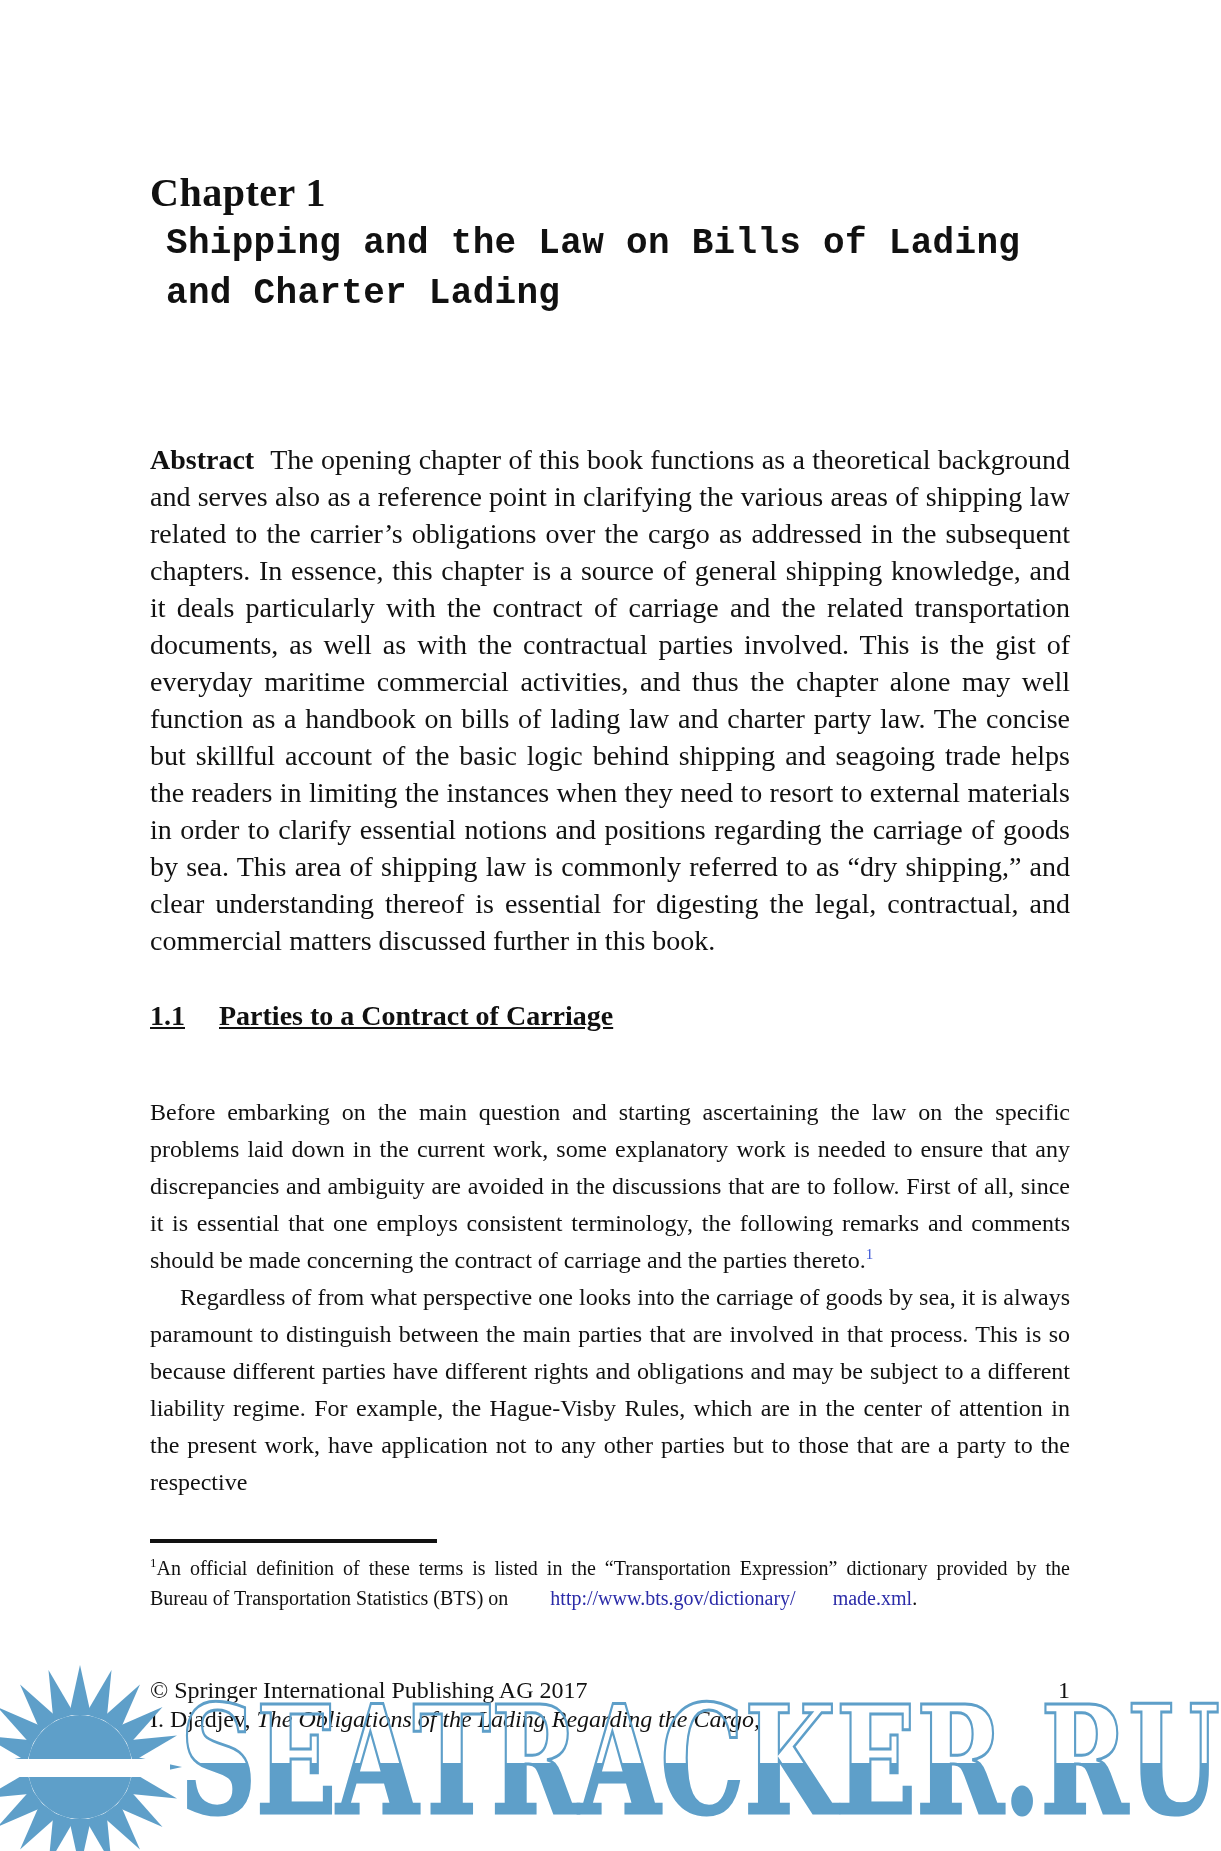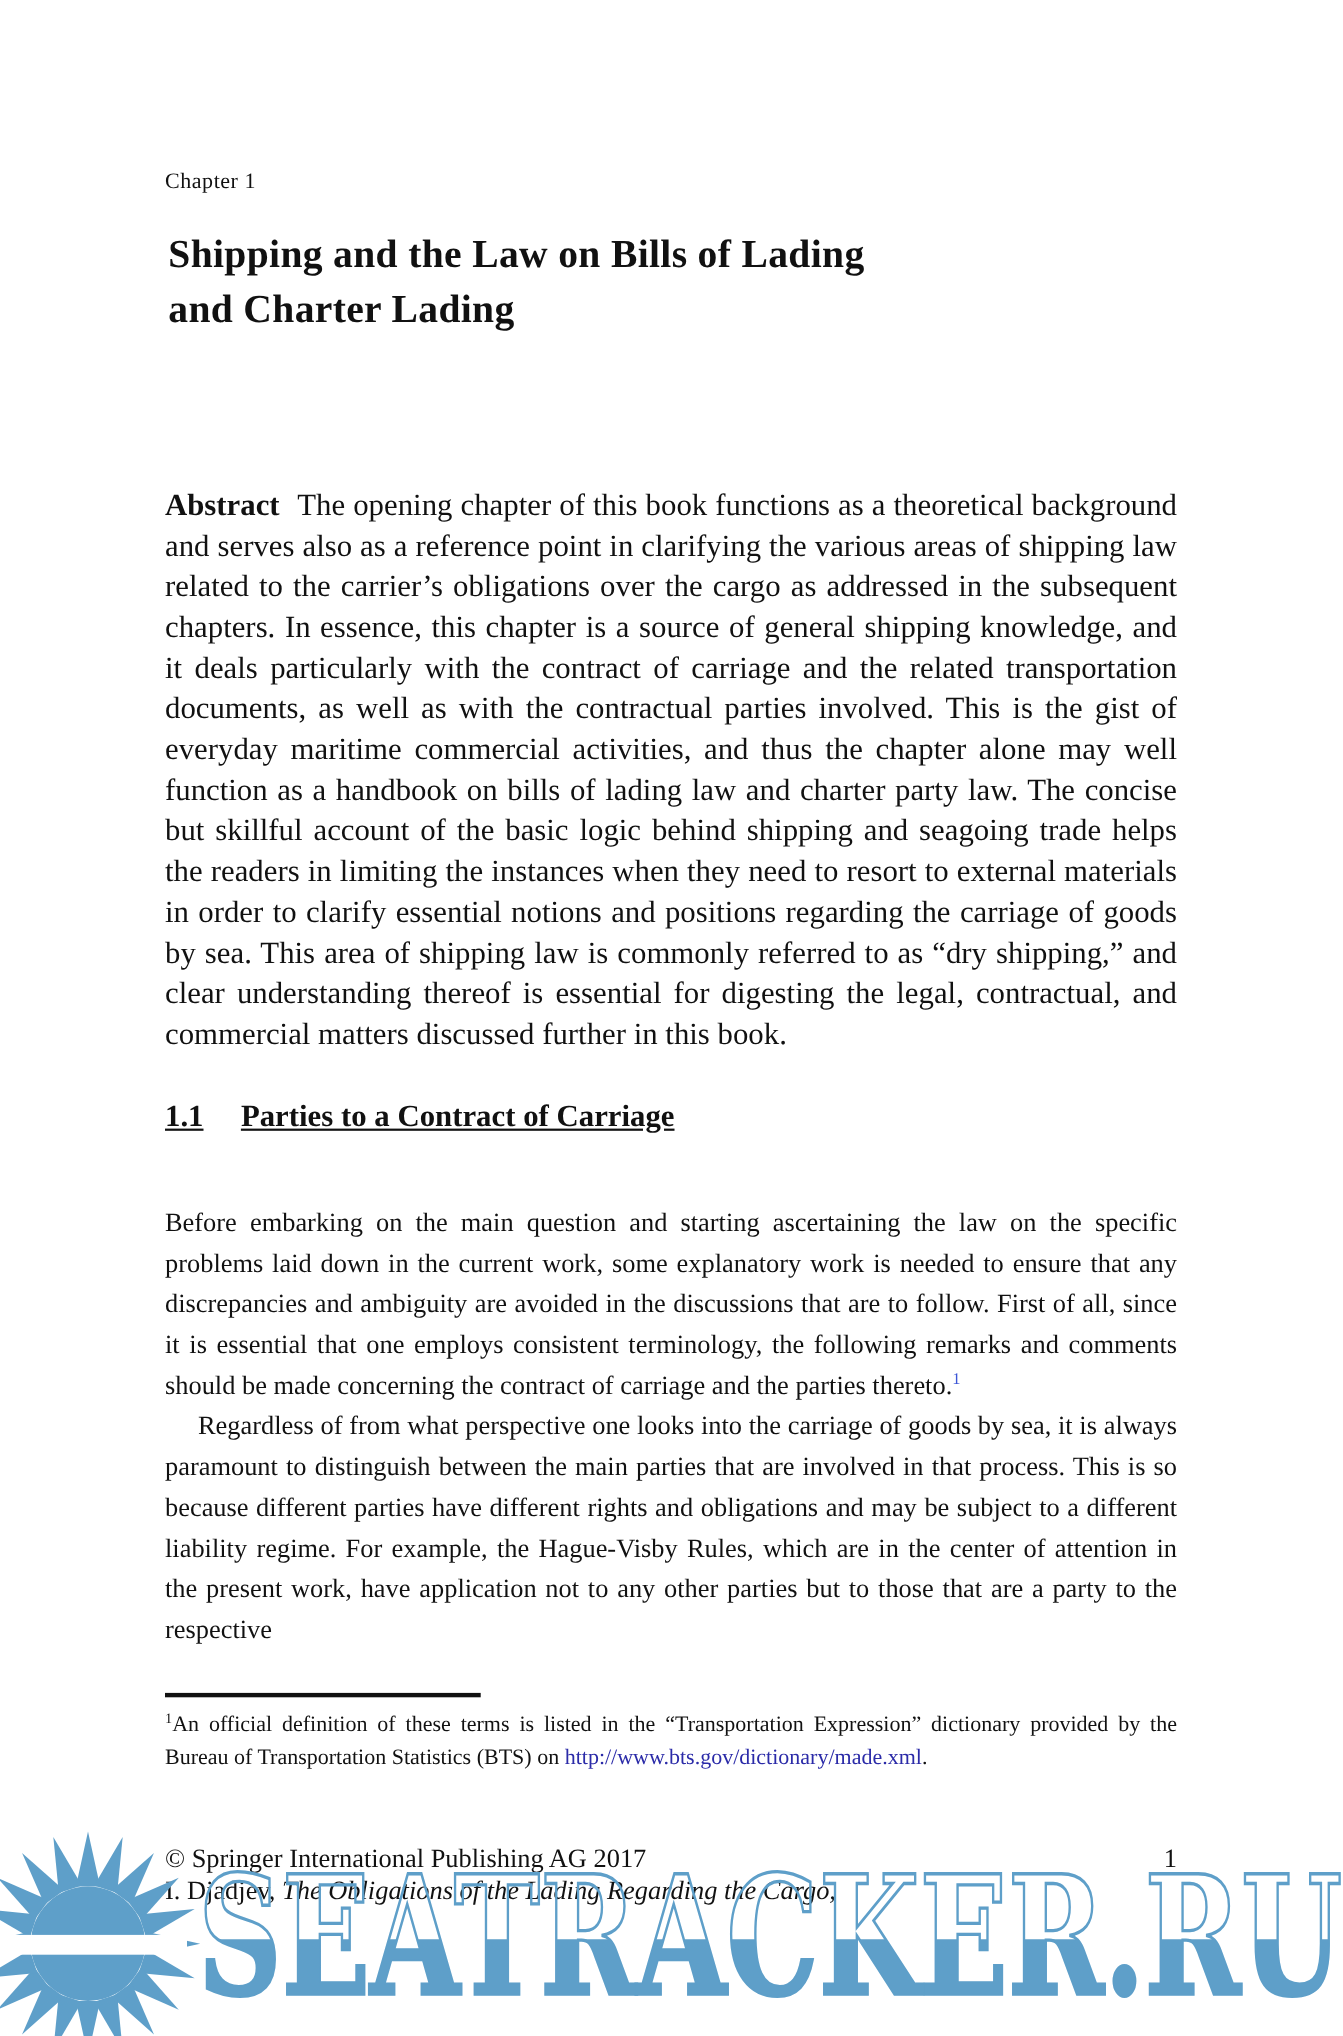--- a/index.html
+++ b/index.html
@@ -9,32 +9,33 @@
     height: 1851px;
     background: #ffffff;
     overflow: hidden;
     font-family: "Liberation Serif", serif;
     color: #111111;
   }
   .abs { position: absolute; }
   .col { left: 150px; width: 920px; }
 
   .chapter-label {
-    top: 154px;
-    font-size: 20px;
-    font-weight: normal;
+    top: 169px;
+    font-size: 40px;
+    font-weight: bold;
     letter-spacing: 0.5px;
   }
   .chapter-title {
     top: 203px;
-    margin: 3px;
+    margin: 16px;
     font-size: 36px;
     line-height: 50px;
     font-weight: bold;
     letter-spacing: 0.3px;
+    font-family: Liberation Mono, monospace;
   }
   .abstract {
     top: 441px;
     margin: 0;
     font-size: 28px;
     line-height: 37px;
     text-align: justify;
   }
   .abstract .abs-label { margin-right: 16px; }
 
@@ -70,21 +71,21 @@
     background: #111111;
   }
   .footnote {
     top: 1553px;
     margin: 0;
     font-size: 20px;
     line-height: 30px;
     text-align: justify;
   }
   .footnote sup { font-size: 13px; line-height: 0; }
-  .footnote a.link { color: #2b2ba8; text-decoration: none; }
+  .footnote a.link { color: #2b2ba8; text-decoration: none; margin-left: 37px; }
 
   .footer {
     top: 1676px;
     font-size: 24px;
     line-height: 29px;
   }
   .footer .f1 { position: relative; }
   .footer .pagenum { position: absolute; right: 0; top: 0; }
 
   .watermark {

